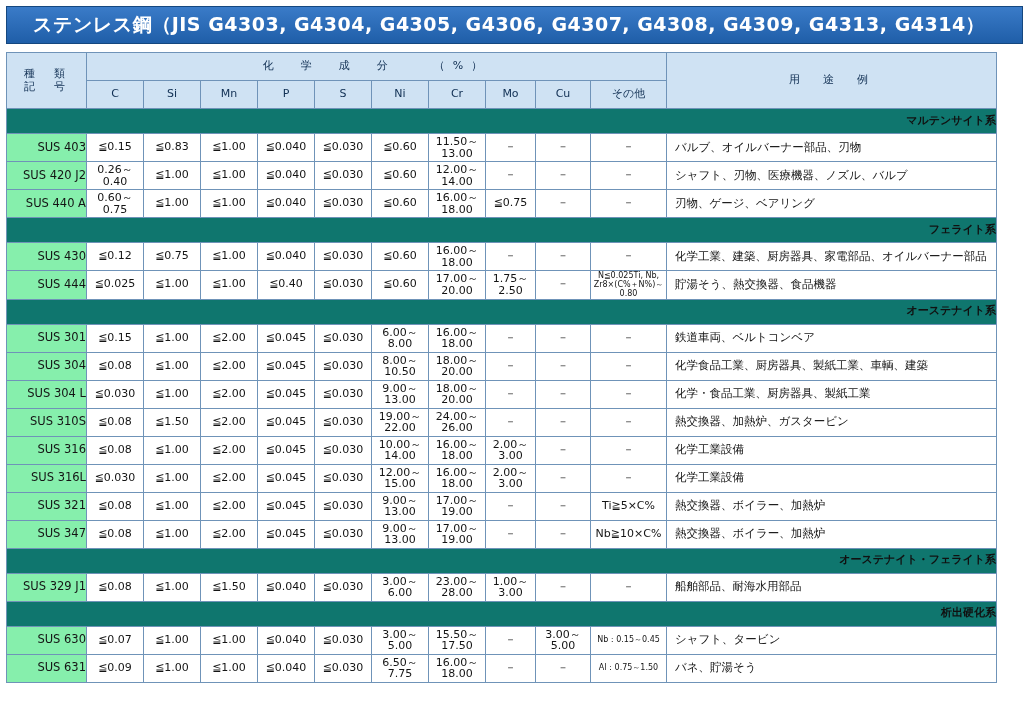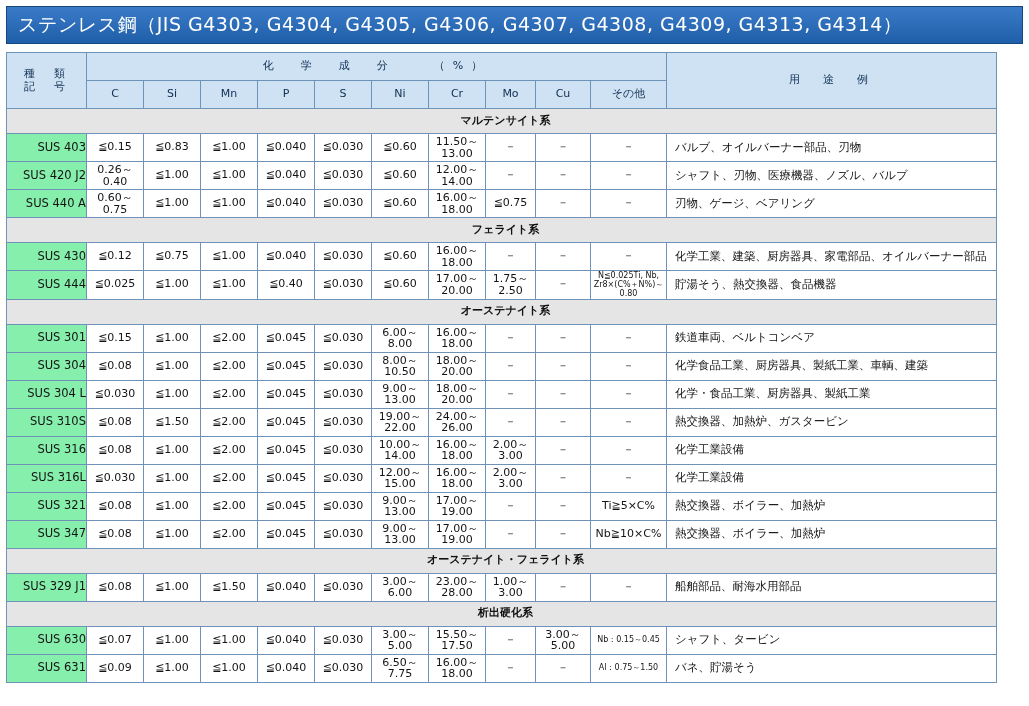--- a/index.html
+++ b/index.html
@@ -18,22 +18,22 @@
     margin:6px 6px 0 6px;
     height:36px;
     background:#2b6cb9;
     background:linear-gradient(#3a7bc8,#1f5ea8);
     border:1px solid #15477f;
     display:flex;align-items:center;
   }
   .titlebar .title{
     color:#ffffff;
     font-size:19px;
-    font-weight:normal;
-    padding-left:11px;
+    font-weight:bold;
+    padding-left:26px;
     letter-spacing:0.5px;
     white-space:nowrap;
   }
 
   
   table{
     border-collapse:collapse;
     margin:8px 6px 0 6px;
     width:821px;
     table-layout:fixed;
@@ -52,22 +52,22 @@
   thead th{
     background:#cfe2f3;
     color:#0f2e52;
   }
   .hd-kind{letter-spacing:4px;}
   .hd-chem{letter-spacing:8px;}
   .hd-use{letter-spacing:6px;margin-top:24px;}
 
   
   tr.group td{
-    background:#e5e5e5;
-    text-align:center;
+    background:#0f766e;
+    text-align:right;
     padding-left:8px;
     font-weight:bold;
     color:#111;
     height:24px;
   }
 
   
   tr.data td{background:#ffffff;}
   tr.data td.code{
     background:#86efac;

